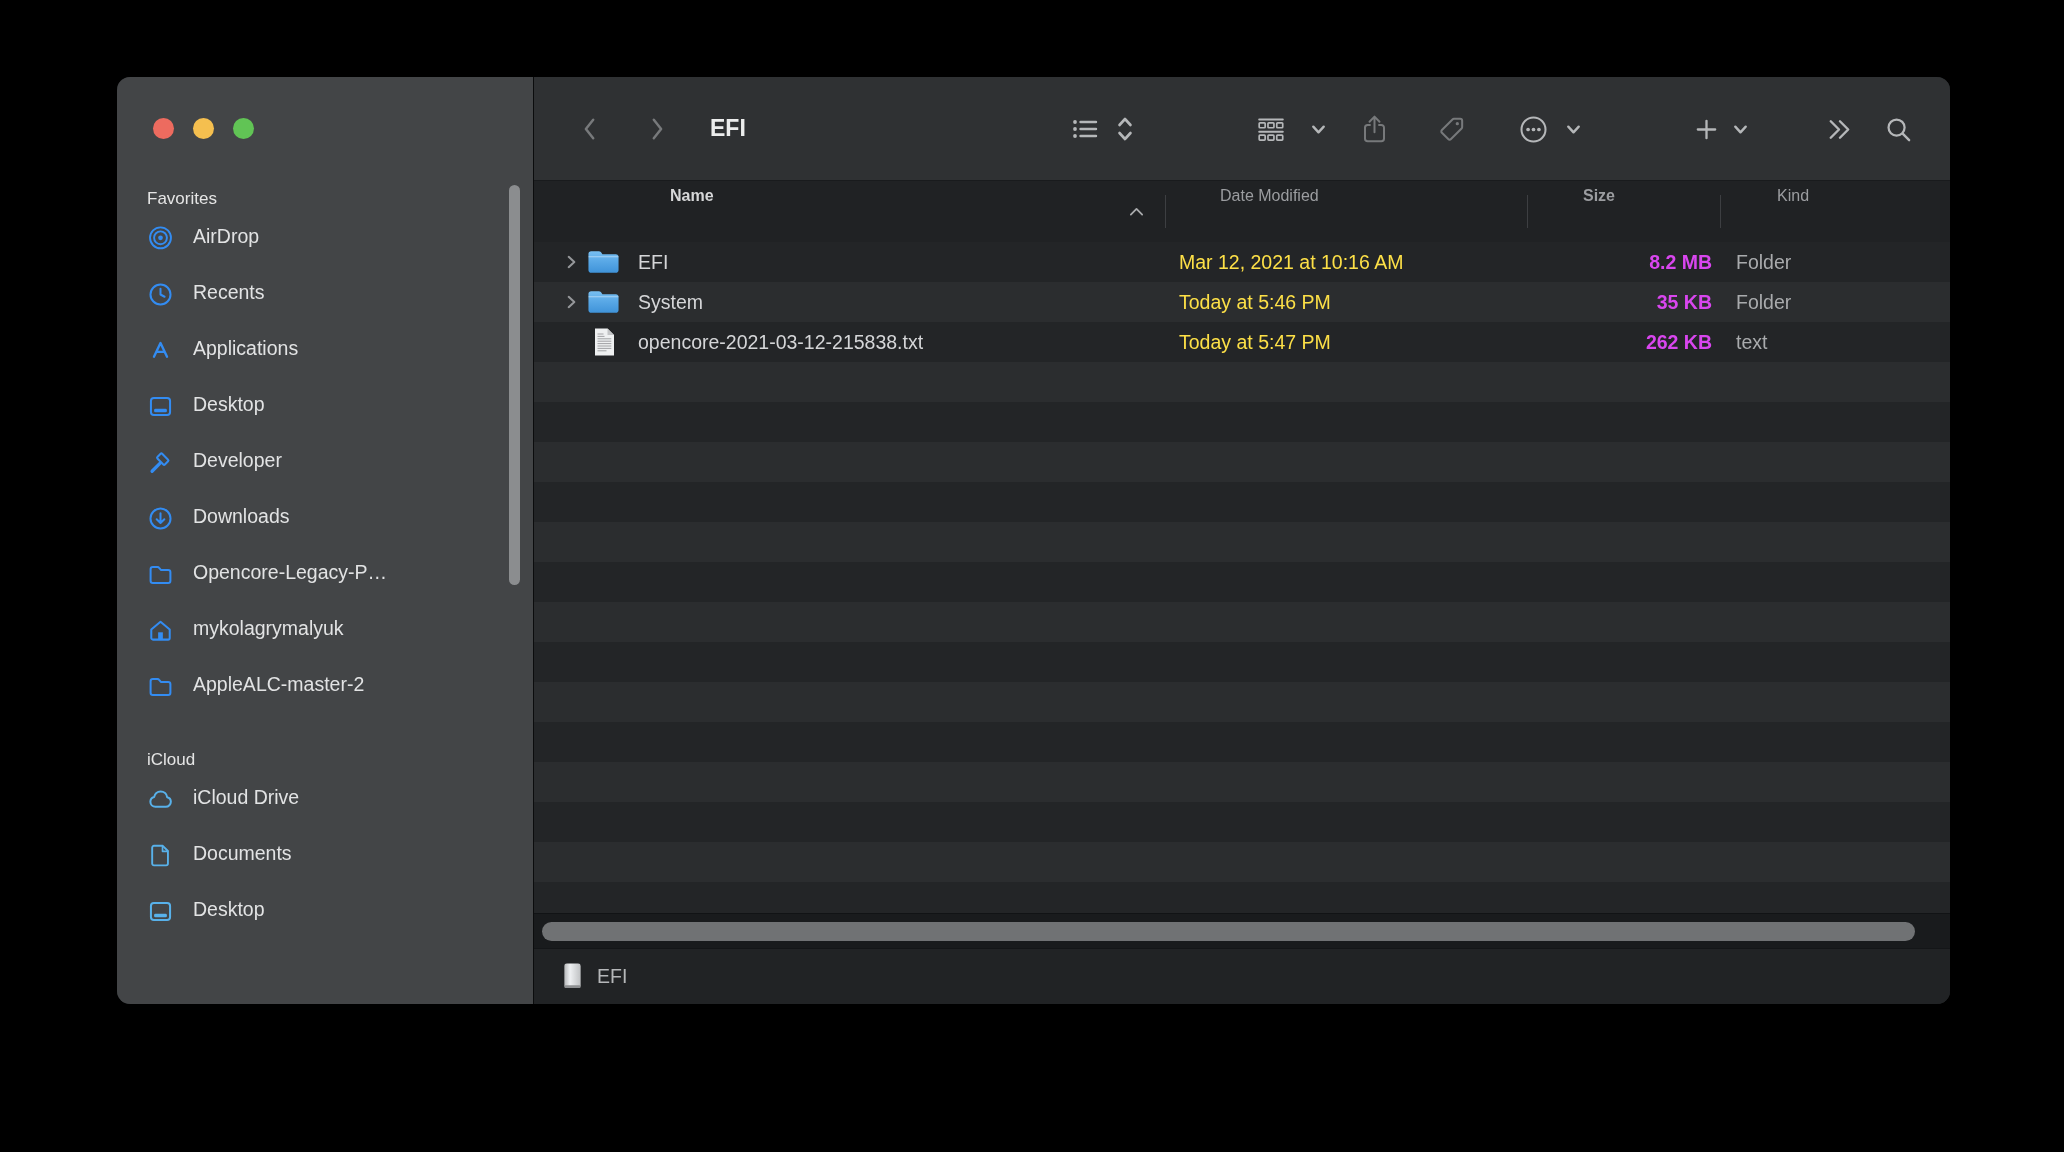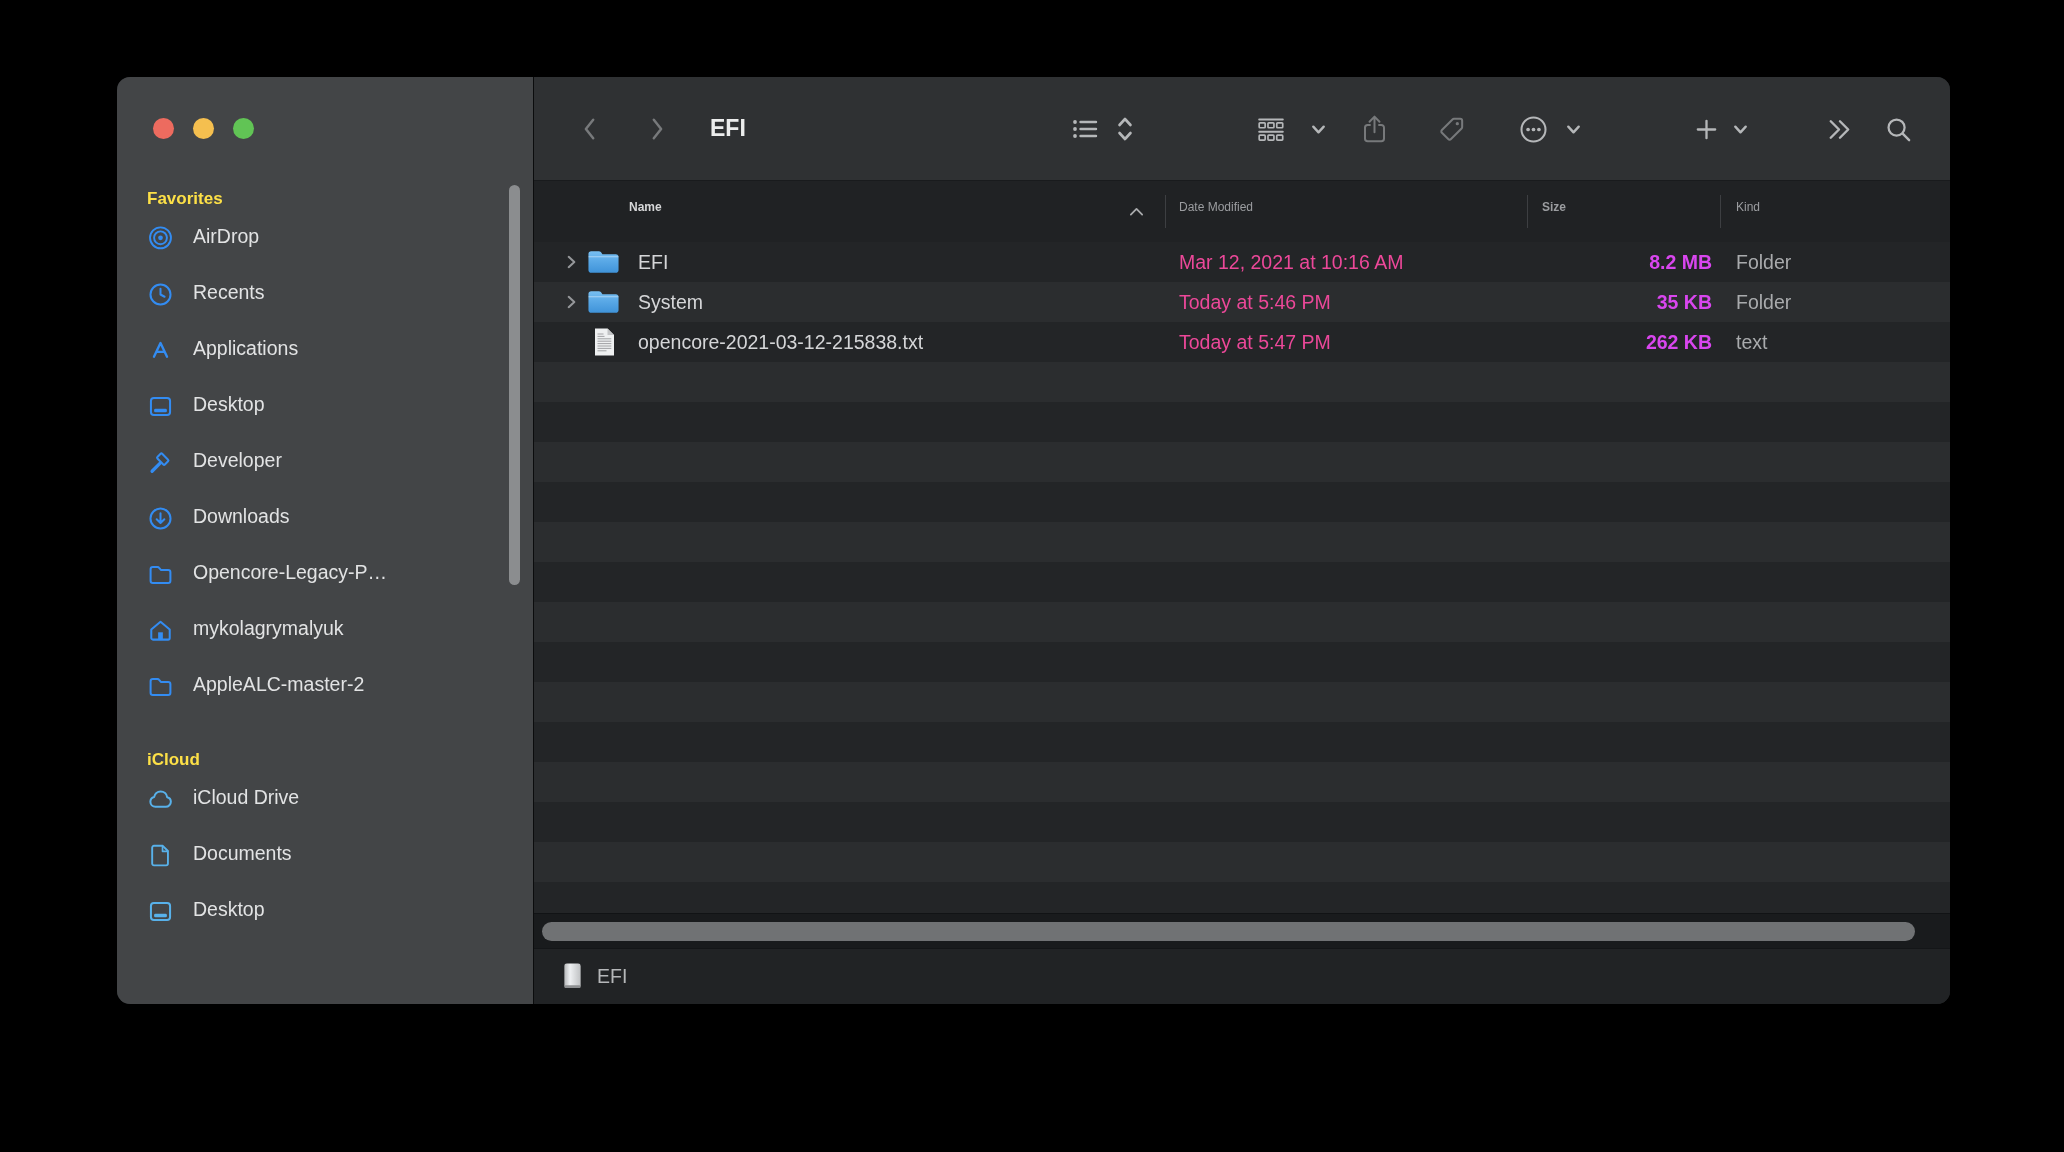--- a/index.html
+++ b/index.html
@@ -8,56 +8,56 @@
          -webkit-font-smoothing:antialiased;}
   .window{position:absolute;left:117px;top:77px;width:1833px;height:927px;
           border-radius:13px;overflow:hidden;background:#1e2022;
           box-shadow:0 30px 80px rgba(0,0,0,.6);}
 
   
   .sidebar{position:absolute;left:0;top:0;bottom:0;width:416px;background:#434547;}
   .traffic{position:absolute;top:41px;left:36px;display:flex;gap:19px;}
   .light{width:21px;height:21px;border-radius:50%;}
   .sb-sections{position:absolute;top:112px;left:30px;right:34px;}
-  .sb-header{font-size:17px;font-weight:700;color:#fde047;line-height:20px;margin-bottom:16px;}
+  .sb-header{font-size:17px;font-weight:400;color:#e5e5e5;line-height:20px;margin-bottom:16px;}
   .sb-section.icloud{margin-top:33px;}
   .sb-item{height:44px;margin-bottom:12px;display:flex;cursor:default;}
   .sb-icon{width:27px;height:27px;margin-right:19px;flex:0 0 27px;color:#338cf2;display:flex;align-items:center;justify-content:center;}
   .icloud .sb-icon{color:#58b1ea;}
   .sb-label{font-size:19.5px;color:#e2e3e4;white-space:nowrap;overflow:hidden;text-overflow:ellipsis;}
   .sb-scrollbar{position:absolute;left:392px;top:108px;width:11px;height:400px;border-radius:6px;background:#8b8d8f;}
 
   
   .content{position:absolute;left:416px;right:0;top:0;bottom:0;background:#1e2022;border-left:1px solid #0b0c0d;}
 
   .toolbar{position:absolute;left:0;right:0;top:0;height:103px;background:#2f3133;border-bottom:1px solid #191b1d;}
   .tb-btn{position:absolute;top:30px;width:44px;height:44px;display:flex;align-items:center;justify-content:center;color:#b5b7b9;}
   .tb-btn.dim{color:#77797b;}
   .tb-title{position:absolute;left:176px;top:0;height:103px;display:flex;align-items:center;
             font-size:23px;font-weight:700;color:#eceded;}
 
   .list-header{position:absolute;left:0;right:0;top:104px;height:61px;background:#202224;border-bottom:1px solid #2c2e30;}
-  .lh-label{position:absolute;top:19px;font-size:12px;color:#9b9da0;white-space:nowrap;}
+  .lh-label{position:absolute;top:6px;font-size:16px;color:#9b9da0;white-space:nowrap;margin-left:41px;}
   .lh-name{left:95px;color:#d6d7d8;font-weight:700;}
   .lh-date{left:645px;}
   .lh-size{left:1008px;font-weight:bold;}
   .lh-kind{left:1202px;}
   .lh-sort{position:absolute;left:594px;top:25px;color:#a8aaac;}
   .lh-div{position:absolute;top:14px;width:1px;height:33px;background:#3d3f42;}
 
   .rows{position:absolute;left:0;right:0;top:165px;height:671px;overflow:hidden;}
   .list-row{position:relative;height:40px;}
   .list-row.odd{background:#232527;}
   .list-row.even{background:#2b2d2f;padding-left:28px;}
   .f-disclose{position:absolute;left:30px;top:12px;width:15px;height:16px;color:#95979a;}
   .f-icon{position:absolute;left:53px;top:6px;}
   .f-icon.txt{left:58px;top:5px;}
   .f-cell{position:absolute;top:0;line-height:40px;font-size:19.5px;white-space:nowrap;}
   .f-name{left:104px;color:#d5d6d8;}
-  .f-date{left:645px;color:#ec4899;}
+  .f-date{left:645px;color:#fde047;}
   .f-size{left:963px;width:215px;text-align:right;color:#d946ef;font-weight:bold;}
   .f-kind{left:1202px;color:#a9abad;}
 
   .hband{position:absolute;left:0;right:0;top:836px;height:35px;background:#191b1d;border-top:1px solid #111315;}
   .hthumb{position:absolute;left:8px;top:8px;width:1373px;height:19px;border-radius:10px;background:#707274;}
 
   .status{position:absolute;left:0;right:0;bottom:0;height:56px;background:#212325;border-top:1px solid #141618;
           display:flex;align-items:center;padding-left:27px;box-sizing:border-box;}
   .st-label{margin-left:13px;font-size:19.5px;color:#b5b7b9;}
 

